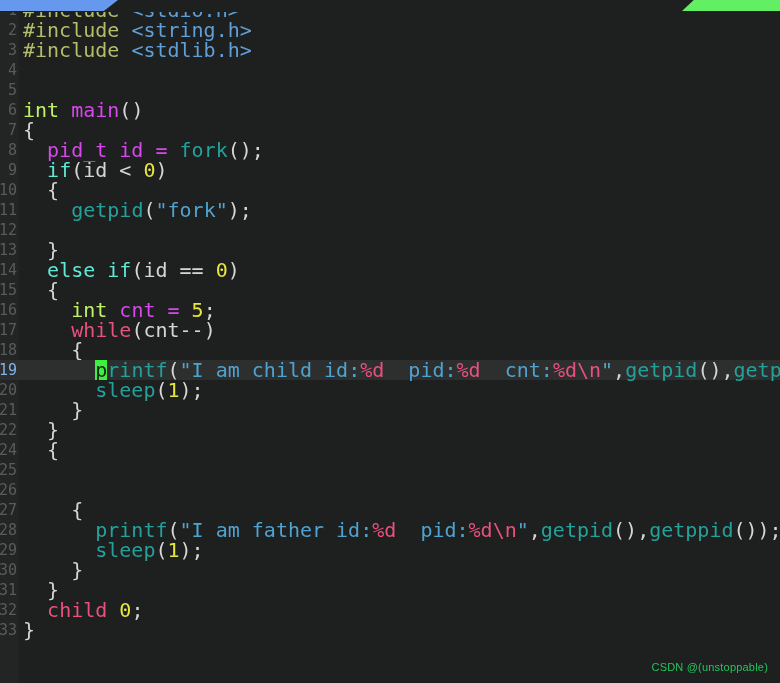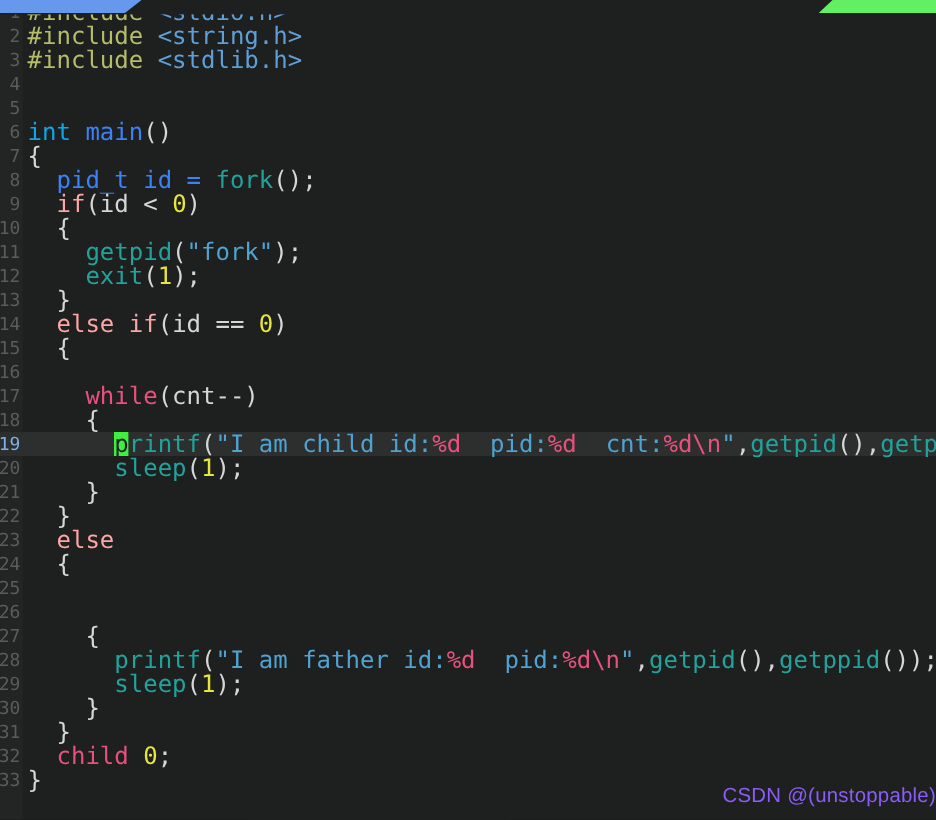--- a/index.html
+++ b/index.html
@@ -90,44 +90,44 @@
     top: 0;
     color: #d6d6d6;
     font-size: 20px;
     line-height: 20px;
     white-space: pre;
   }
 
   
   .t-pre   { color: #b5bd68; }  
   .t-hdr   { color: #5f9fd8; }  
-  .t-type  { color: #0ea5e9; }  
-  .t-plain { color: #3b82f6; }
+  .t-type  { color: #bef264; }  
+  .t-plain { color: #d946ef; }
   .t-fn    { color: #21a39c; }  
-  .t-kw    { color: #fca5a5; }  
+  .t-kw    { color: #5eead4; }  
   .t-kw2   { color: #e8517e; }  
   .t-num   { color: #e6e63c; }  
   .t-str   { color: #4fa3d1; }  
   .t-esc   { color: #e8517e; }  
   .t-punct { color: #d6d6d6; }
 
   
   .cursor {
     display: inline-block;
     background: #3ef03e;
     color: #1e1f1f;
   }
 
   
   .watermark {
     position: absolute;
-    right: 0;
+    right: 12px;
     bottom: 10px;
-    color: #8b5cf6;
-    font-size: 17px;
+    color: #22c55e;
+    font-size: 11px;
     font-family: "Liberation Sans", sans-serif;
     letter-spacing: 0.2px;
     z-index: 6;
   }
 </style>
 </head>
 <body>
 
 <div id="app">
 
@@ -138,32 +138,31 @@
         <div class="line"><span class="ln">2</span><span class="code"><span class="t-pre">#include </span><span class="t-hdr">&lt;string.h&gt;</span></span></div>
         <div class="line"><span class="ln">3</span><span class="code"><span class="t-pre">#include </span><span class="t-hdr">&lt;stdlib.h&gt;</span></span></div>
         <div class="line"><span class="ln">4</span></div>
         <div class="line"><span class="ln">5</span><span class="code"></span></div>
         <div class="line"><span class="ln">6</span><span class="code"><span class="t-type">int</span><span class="t-plain"> </span><span class="t-plain">main</span><span class="t-punct">()</span></span></div>
         <div class="line"><span class="ln">7</span><span class="code"><span class="t-punct">{</span></span></div>
         <div class="line"><span class="ln">8</span><span class="code"><span class="t-plain">  pid_t id = </span><span class="t-fn">fork</span><span class="t-punct">();</span></span></div>
         <div class="line"><span class="ln">9</span><span class="code"><span class="t-plain">  </span><span class="t-kw">if</span><span class="t-punct">(id &lt; </span><span class="t-num">0</span><span class="t-punct">)</span></span></div>
         <div class="line"><span class="ln">10</span><span class="code"><span class="t-punct">  {</span></span></div>
         <div class="line"><span class="ln">11</span><span class="code"><span class="t-plain">    </span><span class="t-fn">getpid</span><span class="t-punct">(</span><span class="t-str">"fork"</span><span class="t-punct">);</span></span></div>
-        <div class="line"><span class="ln">12</span><span class="code"><span class="t-plain">    </span><span class="t-fn">exit</span><span class="t-punct">(</span><span class="t-num">1</span><span class="t-punct">);</span></span></div>
+        <div class="line"><span class="ln">12</span></div>
         <div class="line"><span class="ln">13</span><span class="code"><span class="t-punct">  }</span></span></div>
         <div class="line"><span class="ln">14</span><span class="code"><span class="t-plain">  </span><span class="t-kw">else</span><span class="t-plain"> </span><span class="t-kw">if</span><span class="t-punct">(id == </span><span class="t-num">0</span><span class="t-punct">)</span></span></div>
         <div class="line"><span class="ln">15</span><span class="code"><span class="t-punct">  {</span></span></div>
-        <div class="line"><span class="ln">16</span></div>
+        <div class="line"><span class="ln">16</span><span class="code"><span class="t-plain">    </span><span class="t-type">int</span><span class="t-plain"> cnt = </span><span class="t-num">5</span><span class="t-punct">;</span></span></div>
         <div class="line"><span class="ln">17</span><span class="code"><span class="t-plain">    </span><span class="t-kw2">while</span><span class="t-punct">(cnt--)</span></span></div>
         <div class="line"><span class="ln">18</span><span class="code"><span class="t-punct">    {</span></span></div>
         <div class="line cursorline"><span class="ln">19</span><span class="code"><span class="t-plain">      </span><span class="cursor">p</span><span class="t-fn">rintf</span><span class="t-punct">(</span><span class="t-str">"I am child id:</span><span class="t-esc">%d</span><span class="t-str">  pid:</span><span class="t-esc">%d</span><span class="t-str">  cnt:</span><span class="t-esc">%d</span><span class="t-esc">\n</span><span class="t-str">"</span><span class="t-punct">,</span><span class="t-fn">getpid</span><span class="t-punct">(),</span><span class="t-fn">getppid</span><span class="t-punct">(),</span><span class="t-plain">cnt</span><span class="t-punct">);</span></span></div>
         <div class="line"><span class="ln">20</span><span class="code"><span class="t-plain">      </span><span class="t-fn">sleep</span><span class="t-punct">(</span><span class="t-num">1</span><span class="t-punct">);</span></span></div>
         <div class="line"><span class="ln">21</span><span class="code"><span class="t-punct">    }</span></span></div>
         <div class="line"><span class="ln">22</span><span class="code"><span class="t-punct">  }</span></span></div>
-        <div class="line"><span class="ln">23</span><span class="code"><span class="t-plain">  </span><span class="t-kw">else</span></span></div>
         <div class="line"><span class="ln">24</span><span class="code"><span class="t-punct">  {</span></span></div>
         <div class="line"><span class="ln">25</span><span class="code"></span></div>
         <div class="line"><span class="ln">26</span></div>
         <div class="line"><span class="ln">27</span><span class="code"><span class="t-punct">    {</span></span></div>
         <div class="line"><span class="ln">28</span><span class="code"><span class="t-plain">      </span><span class="t-fn">printf</span><span class="t-punct">(</span><span class="t-str">"I am father id:</span><span class="t-esc">%d</span><span class="t-str">  pid:</span><span class="t-esc">%d</span><span class="t-esc">\n</span><span class="t-str">"</span><span class="t-punct">,</span><span class="t-fn">getpid</span><span class="t-punct">(),</span><span class="t-fn">getppid</span><span class="t-punct">());</span></span></div>
         <div class="line"><span class="ln">29</span><span class="code"><span class="t-plain">      </span><span class="t-fn">sleep</span><span class="t-punct">(</span><span class="t-num">1</span><span class="t-punct">);</span></span></div>
         <div class="line"><span class="ln">30</span><span class="code"><span class="t-punct">    }</span></span></div>
         <div class="line"><span class="ln">31</span><span class="code"><span class="t-punct">  }</span></span></div>
         <div class="line"><span class="ln">32</span><span class="code"><span class="t-plain">  </span><span class="t-kw2">child</span><span class="t-plain"> </span><span class="t-num">0</span><span class="t-punct">;</span></span></div>
         <div class="line"><span class="ln">33</span><span class="code"><span class="t-punct">}</span></span></div>

